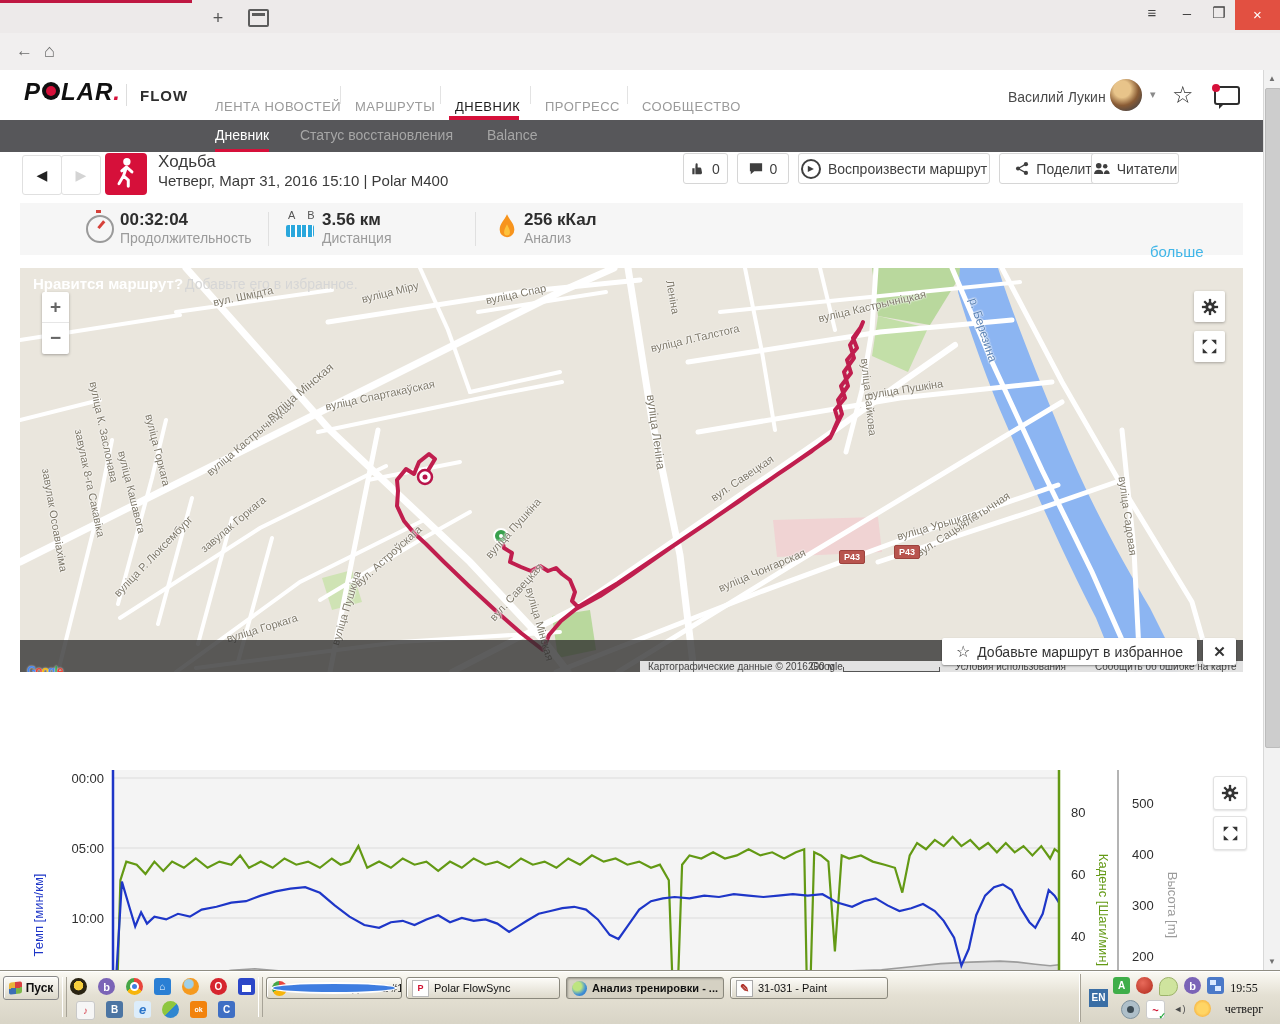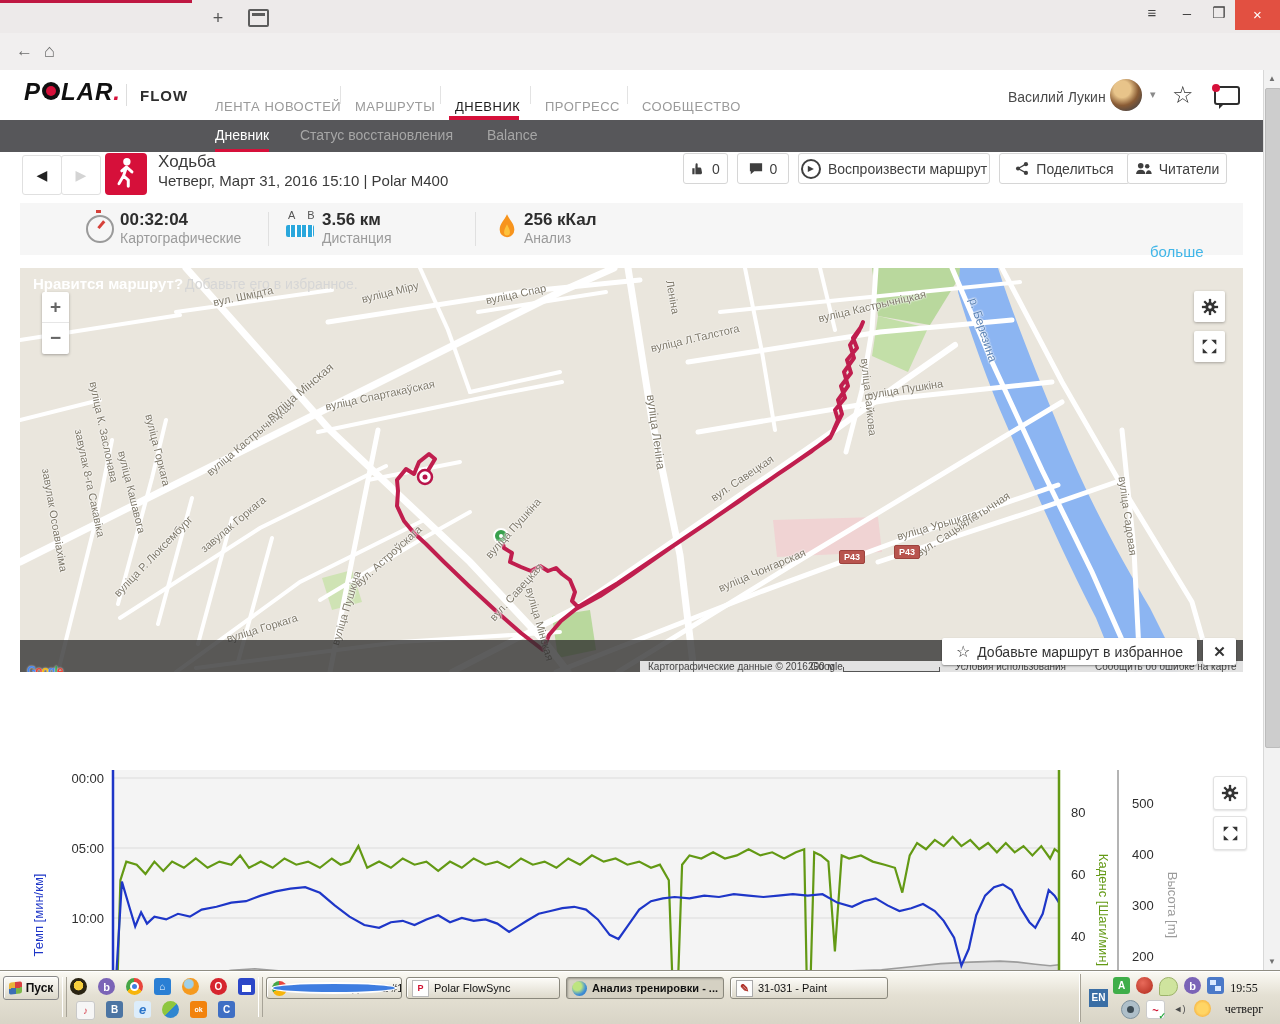--- a/index.html
+++ b/index.html
@@ -256,34 +256,34 @@
     </div>
     <div class="actbtn" style="left:999px;width:131px">
       <svg width="14" height="15" viewBox="0 0 16 16">
           <circle cx="12.5" cy="3" r="2.4" fill="#3f3f3f"></circle>
           <circle cx="3.5" cy="8" r="2.4" fill="#3f3f3f"></circle>
           <circle cx="12.5" cy="13" r="2.4" fill="#3f3f3f"></circle>
           <path d="M3.5 8 L12.5 3 M3.5 8 L12.5 13" stroke="#3f3f3f" stroke-width="1.4"></path>
         </svg>
       <span>Поделиться</span>
     </div>
-    <div class="actbtn" style="left:1127px;width:100px">
+    <div class="actbtn" style="left:1091px;width:88px">
       <svg width="17" height="13" viewBox="0 0 18 14">
           <circle cx="6" cy="4" r="3" fill="#3f3f3f"></circle>
           <path d="M1 13c0-3 2.2-4.6 5-4.6S11 10 11 13z" fill="#3f3f3f"></path>
           <circle cx="13" cy="4.5" r="2.4" fill="#3f3f3f"></circle>
           <path d="M11.5 13c.2-2.6 1.7-4 3-4 1.8 0 3.3 1.6 3.3 4z" fill="#3f3f3f"></path>
         </svg>
       <span>Читатели</span>
     </div>
 
     <div id="stats">
       <span class="stopwatch"></span>
       <span class="stat-val" style="left:100px">00:32:04</span>
-      <span class="stat-lab" style="left:100px">Картографические</span>
+      <span class="stat-lab" style="left:100px">Продолжительность</span>
       <span class="stat-div" style="left:248px"></span>
       <span class="ab"><span>A</span><span>B</span></span>
       <span class="ruler"></span>
       <span class="stat-val" style="left:302px">3.56 км</span>
       <span class="stat-lab" style="left:302px">Дистанция</span>
       <span class="stat-div" style="left:455px"></span>
       <svg style="position:absolute;left:476px;top:10px" width="22" height="30" viewBox="0 0 24 32">
         <path d="M12 1 C9 8 4 11 4 18 a8 8 0 0 0 16 0 C20 11 15 8 12 1 Z" fill="#f7941d"></path>
         <path d="M12 12 C10.4 16 8.8 17.4 8.8 21 a3.2 3.2 0 0 0 6.4 0 C15.2 17.4 13.6 16 12 12 Z" fill="#fdc23c"></path>
       </svg>

